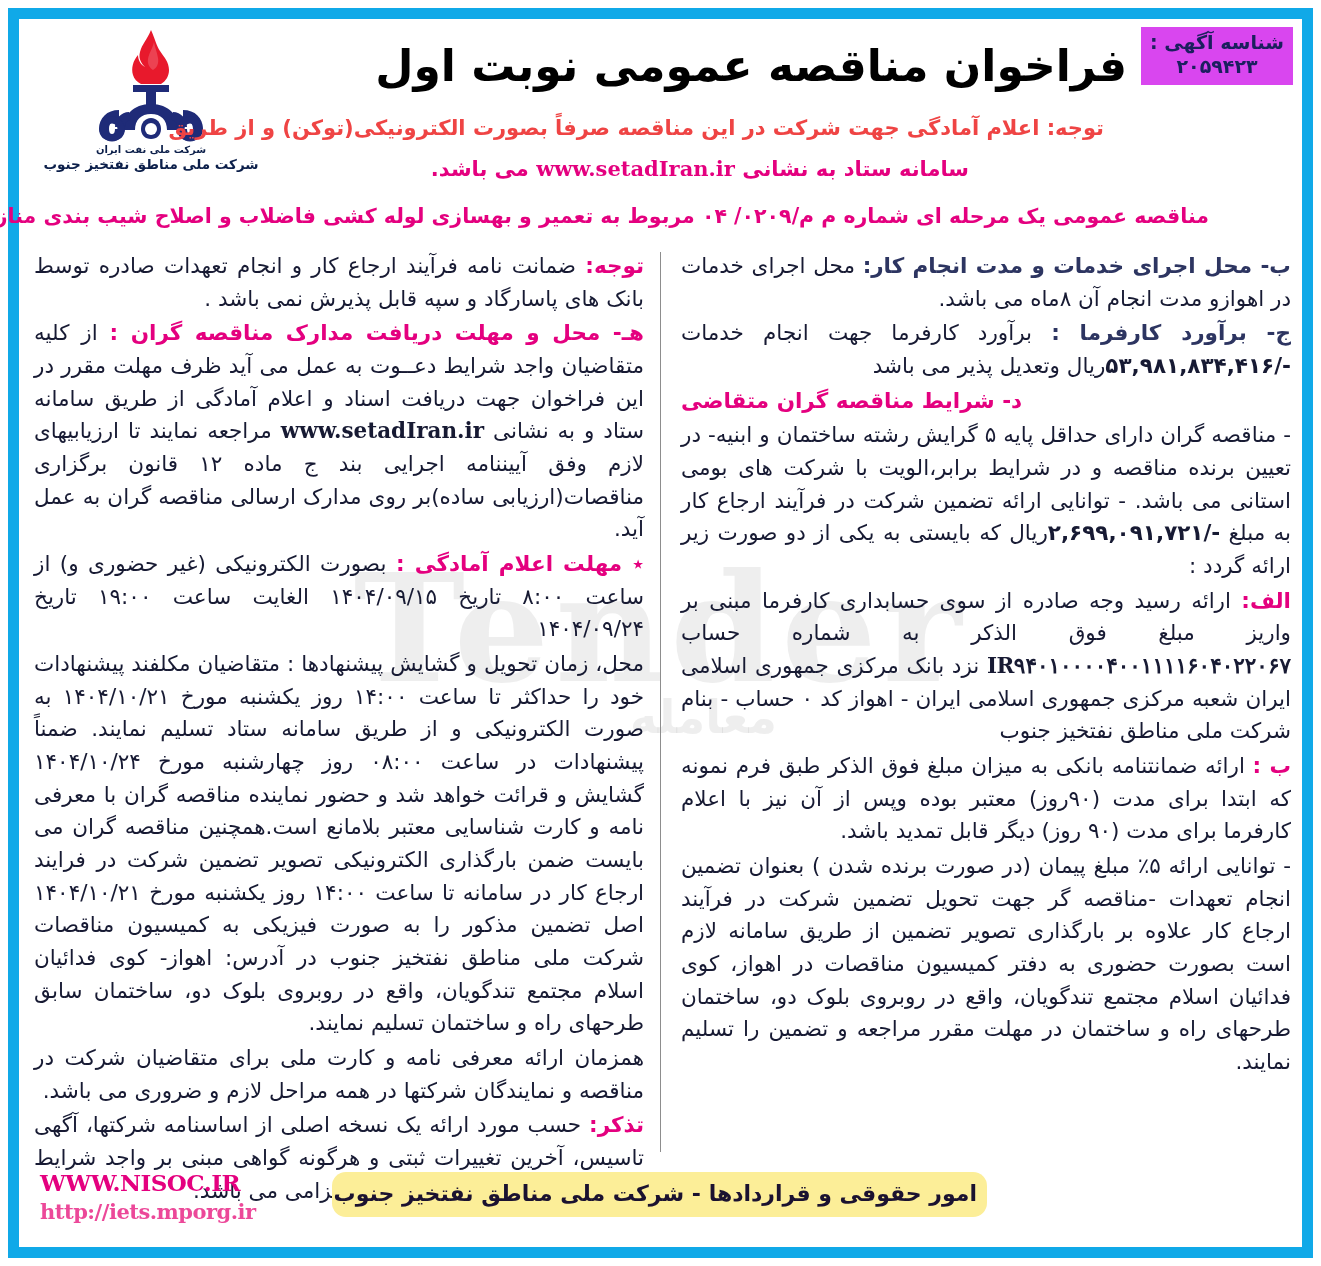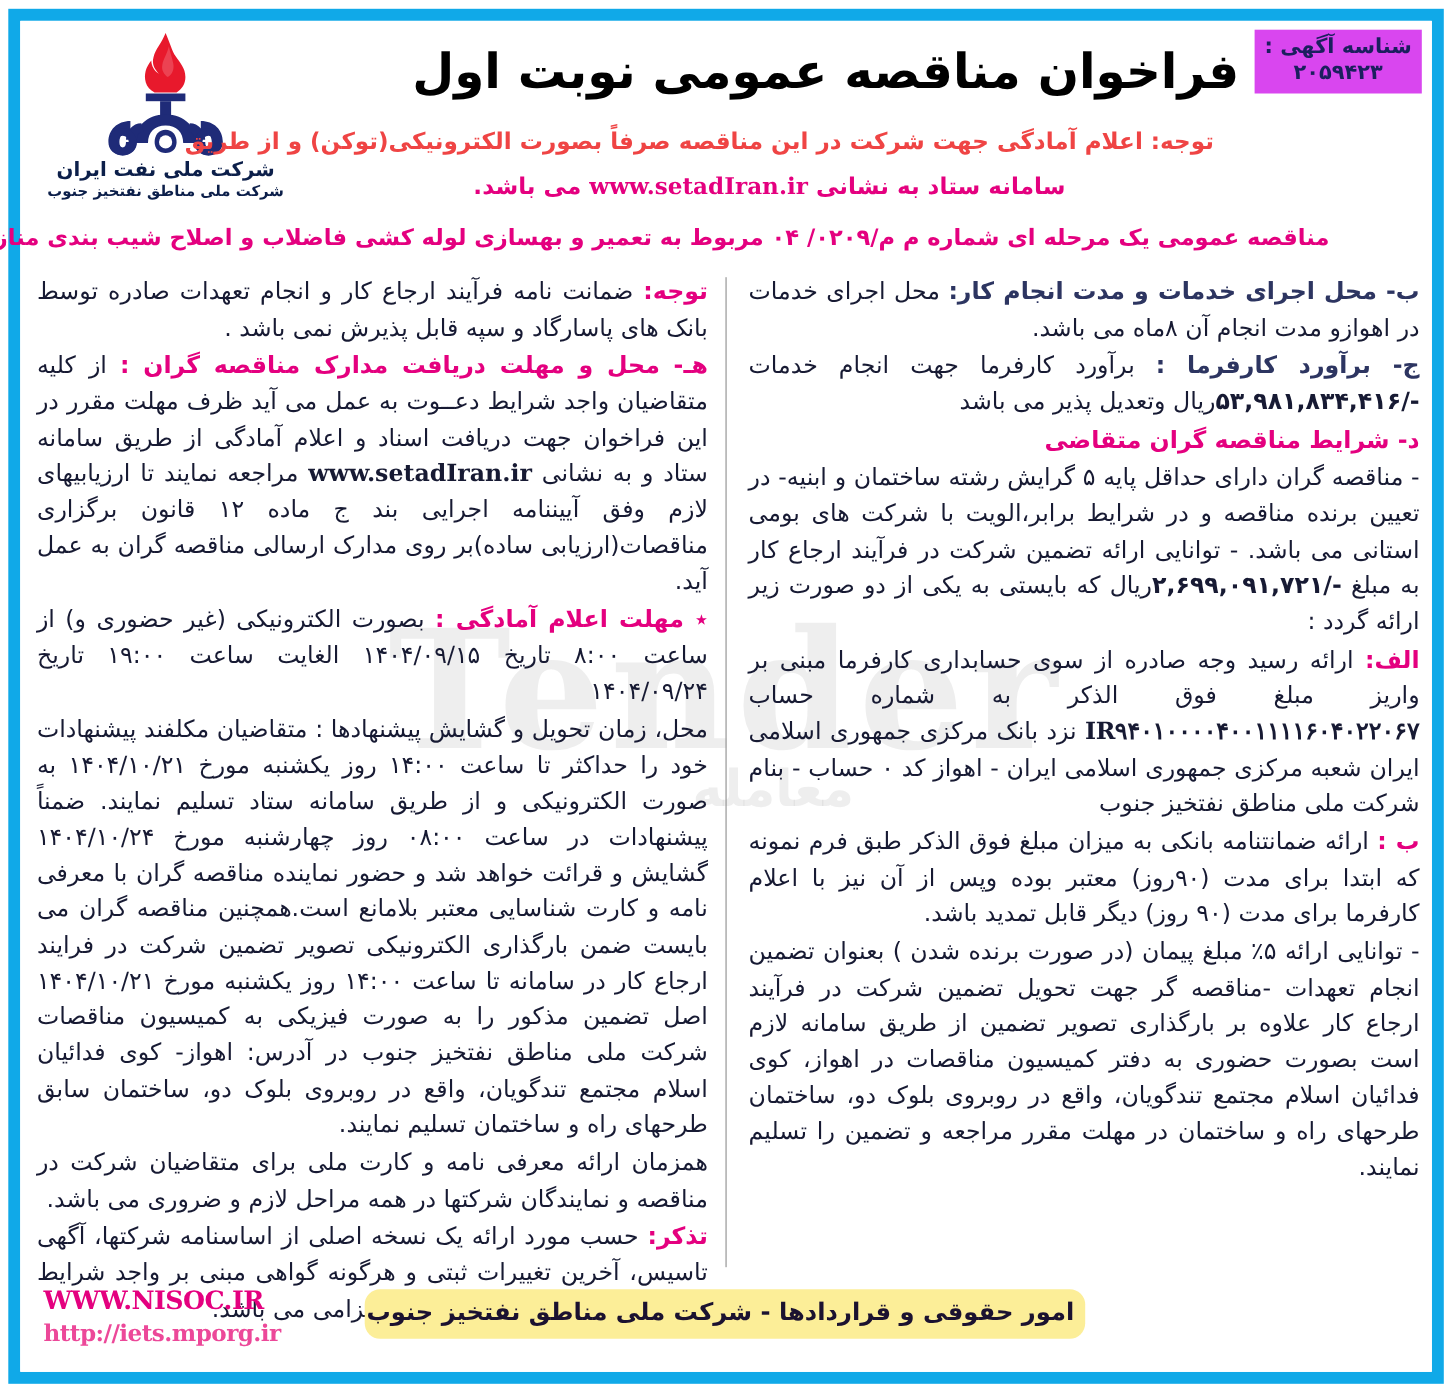--- a/index.html
+++ b/index.html
@@ -100,21 +100,21 @@
   }
   .logo-block {
     position: absolute;
     left: 14px;
     top: 4px;
     width: 230px;
     text-align: center;
   }
   .logo-mark { width: 132px; height: 116px; display: block; margin: 0 auto; }
   .logo-cap1 {
-    font-size: 18px;
+    font-size: 10px;
     color: #0c1f4a;
     font-weight: bold;
     margin-top: 2px;
     letter-spacing: 0px;
   }
   .logo-cap2 {
     font-size: 13.5px;
     color: #0c1f4a;
     font-weight: bold;
     margin-top: 1px;
@@ -203,21 +203,21 @@
     font-weight: bold;
     letter-spacing: -0.5px;
   }
   .url-inline {
     direction: ltr;
     unicode-bidi: embed;
     display: inline-block;
     font-family: "DejaVu Serif", serif;
     font-weight: bold;
   }
-  .center { text-align: right; }
+  .center { text-align: left; }
 
   
   .footer {
     position: absolute;
     left: 0;
     right: 0;
     top: 1148px;
     height: 74px;
   }
   .footer-urls {

